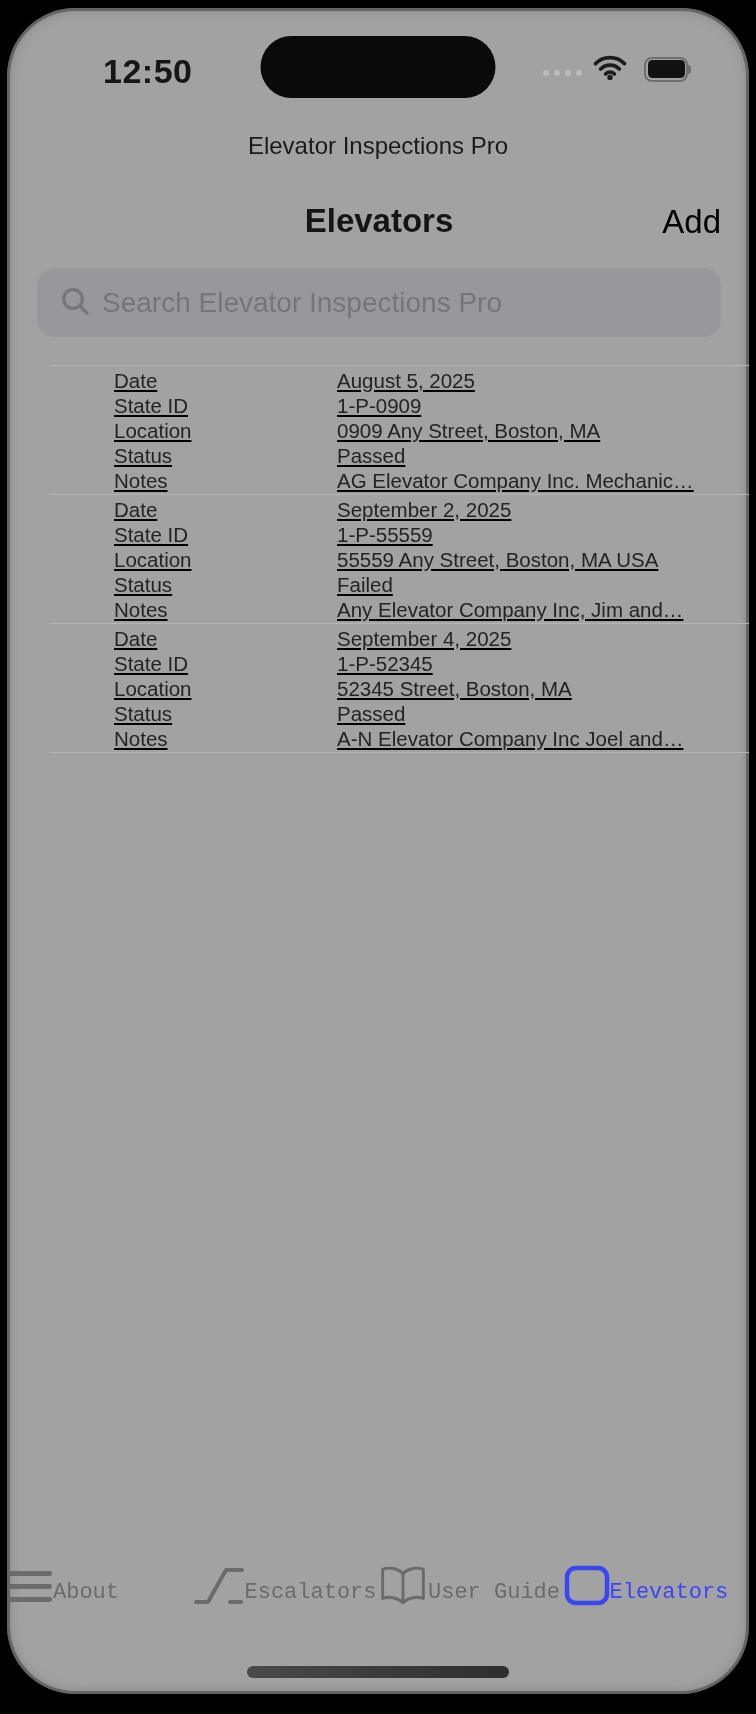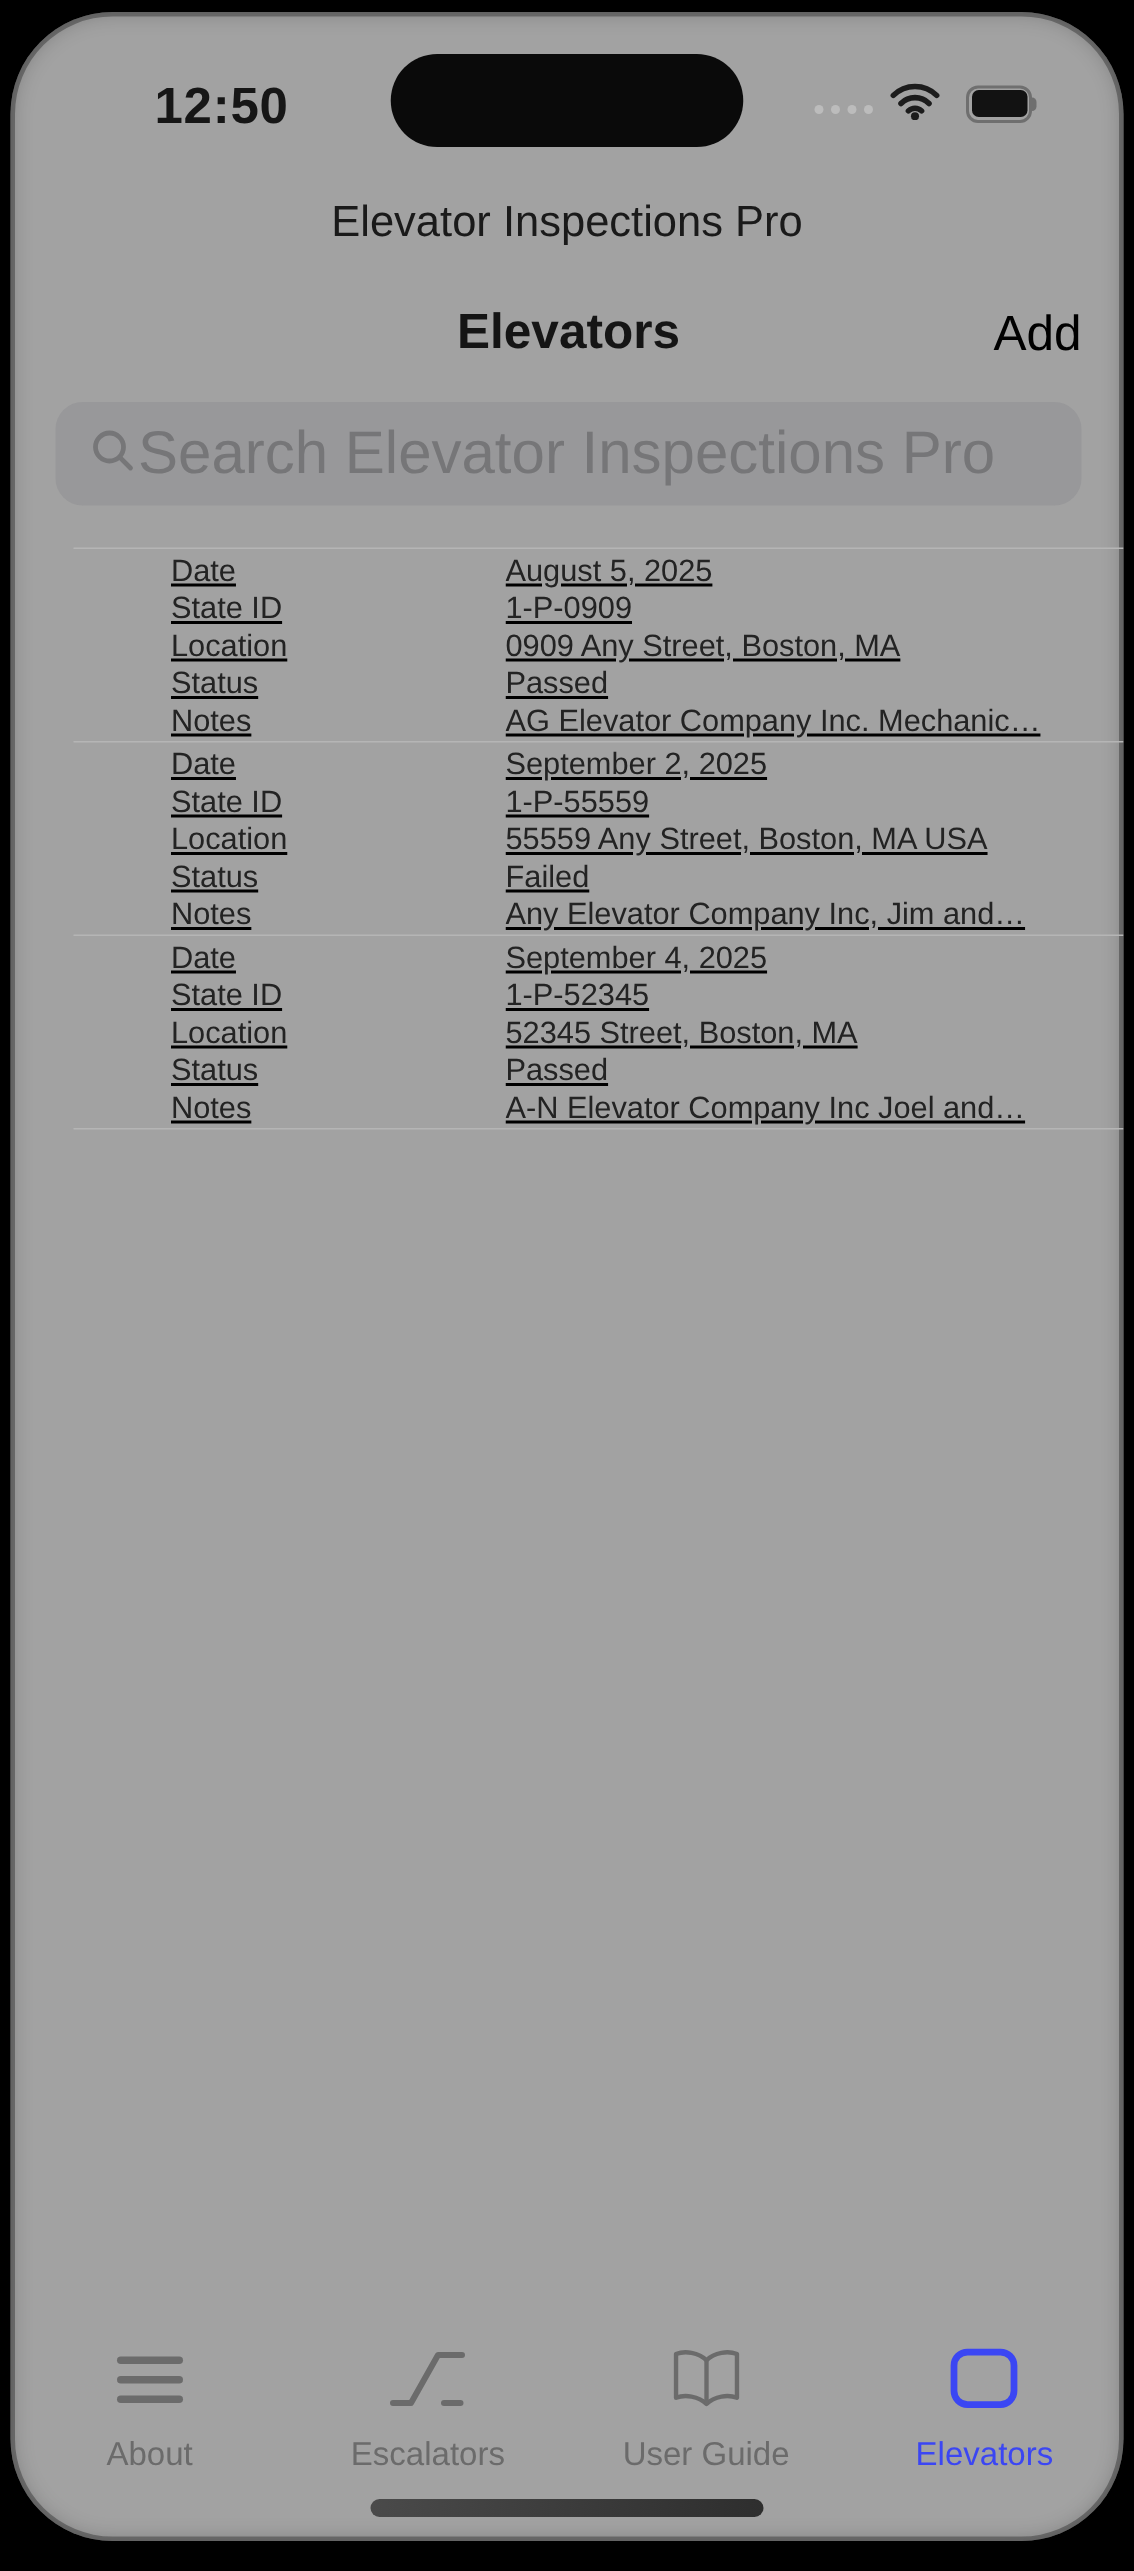--- a/index.html
+++ b/index.html
@@ -51,41 +51,41 @@
     position:absolute;left:3.5px;top:3.5px;width:37px;height:18px;
     background:#121212;border-radius:4.5px;
   }
   .battery .cap{
     position:absolute;right:0;top:8px;width:3.5px;height:9px;
     background:#6f6f6f;border-radius:0 3px 3px 0;
   }
   
   .app-title{
     position:absolute;top:124px;left:0;right:0;
-    text-align:center;font-size:29px;color:#1a1a1a;
+    text-align:center;font-size:24px;color:#1a1a1a;
   }
   .nav-header{position:absolute;top:194px;left:30px;right:28px;height:42px;}
   .page-title{
     position:absolute;left:0;right:0;text-align:center;
     font-size:33px;font-weight:700;color:#151515;
   }
   .add-btn{
     position:absolute;right:0;top:1px;
     font-size:33px;color:#000000;background:none;border:none;
     font-family:"Liberation Sans",sans-serif;cursor:pointer;
   }
   
   .search-bar{
     position:absolute;top:260px;left:30px;right:28px;height:69px;
     background:#98989a;border-radius:18px;
     display:flex;align-items:center;padding-left:22px;
   }
   .search-bar svg{flex:none;}
   .search-ph{
-    margin-left:1px;font-size:40px;color:var(--muted);
+    margin-left:11px;font-size:28px;color:var(--muted);
     white-space:nowrap;overflow:hidden;
   }
   
   .list{position:absolute;top:357px;left:0;right:0;text-decoration:underline;}
   .record{border-top:1px solid var(--sep);margin-left:42px;padding:2px 0 1px 0;}
   .record:last-child{border-bottom:1px solid var(--sep);}
   .frow{display:flex;align-items:center;height:25px;}
   .frow .lbl{
     margin-left:65px;width:223px;flex:none;
     font-size:20.5px;color:var(--list-txt);white-space:nowrap;
@@ -93,22 +93,22 @@
   .frow .val{
     flex:1;font-size:20.5px;color:var(--list-txt);
     white-space:nowrap;overflow:hidden;
   }
   
   .tabbar{
     position:absolute;left:0;right:0;top:1553px;
     display:flex;
   }
   .tab{
-    flex:1;display:flex;flex-direction:column;align-items:center;
-    color:var(--tab-inactive);cursor:pointer;
+    flex:1;display:flex;flex-direction:row;align-items:center;
+    color:var(--tab-inactive);cursor:pointer;font-family:Liberation Mono, monospace;
   }
   .tab.active{color:var(--accent);}
   .tab .icon-box{height:50px;display:flex;align-items:center;justify-content:center;}
   .tab .tab-label{margin-top:12px;font-size:22px;}
   .home-indicator{
     position:absolute;bottom:16px;left:50%;transform:translateX(-50%);
     width:262px;height:12px;border-radius:6px;
     background:linear-gradient(90deg,#4a4a4a,#2e2e2e);
   }
 </style>

